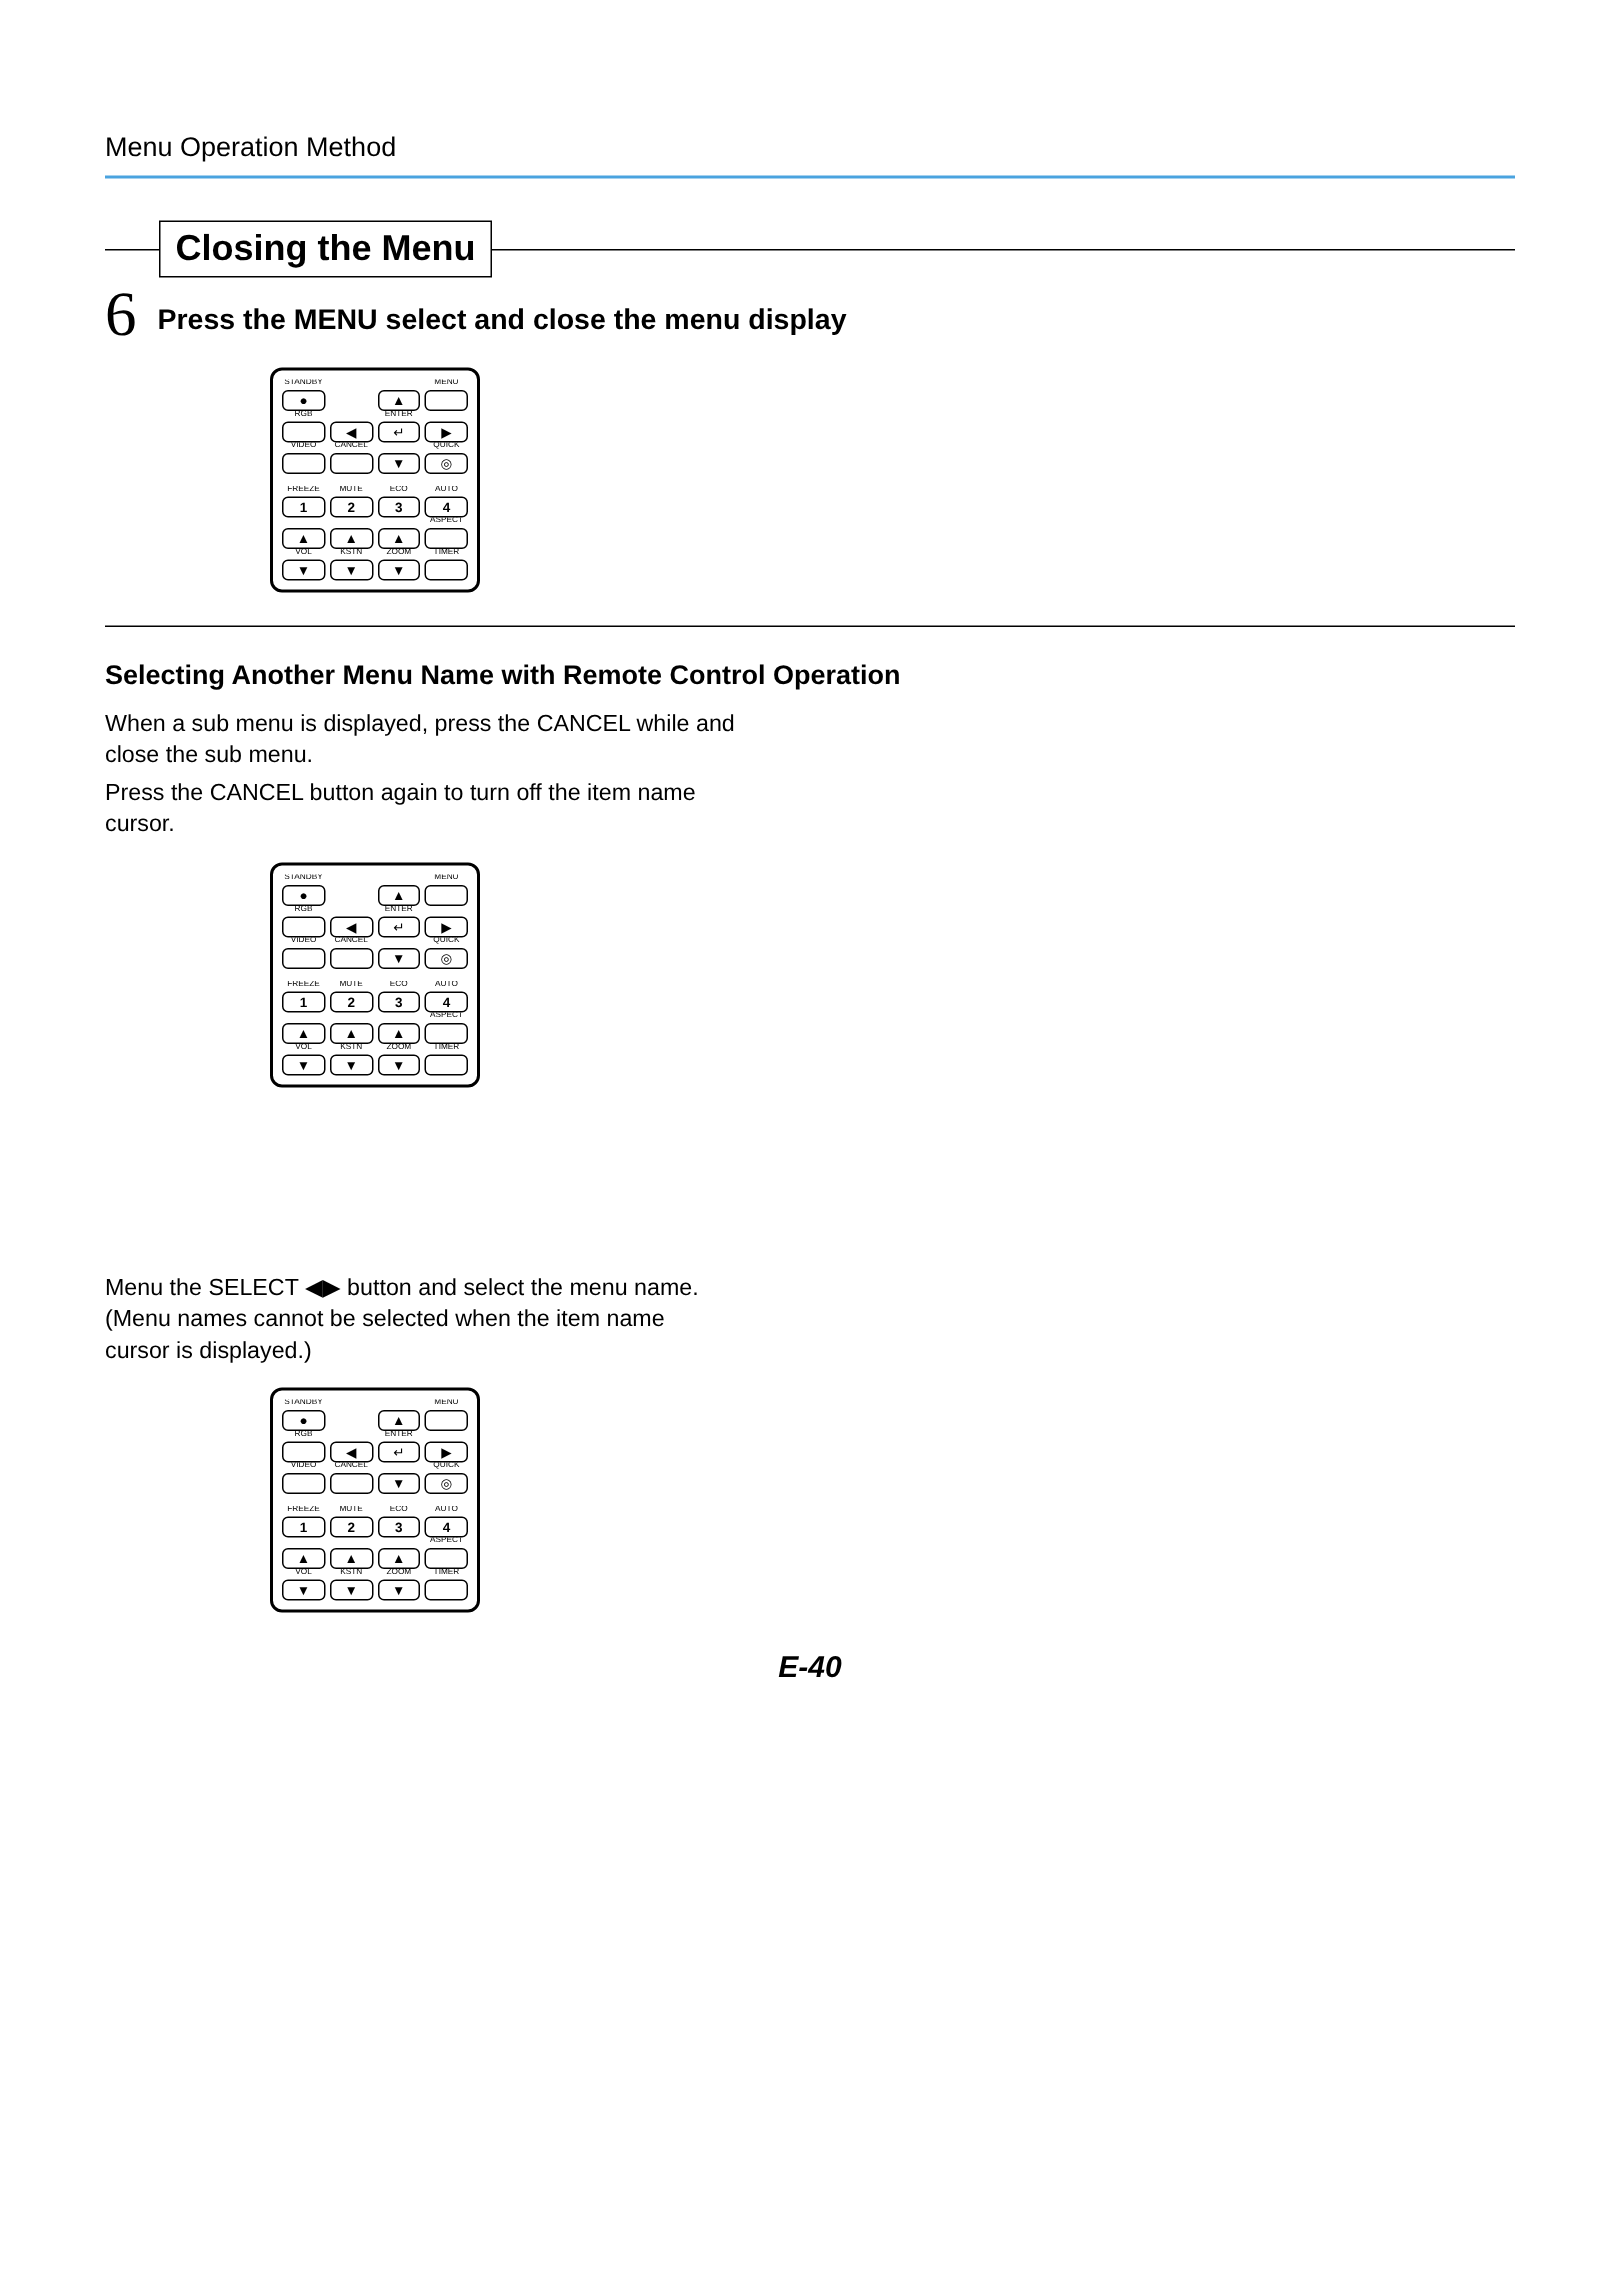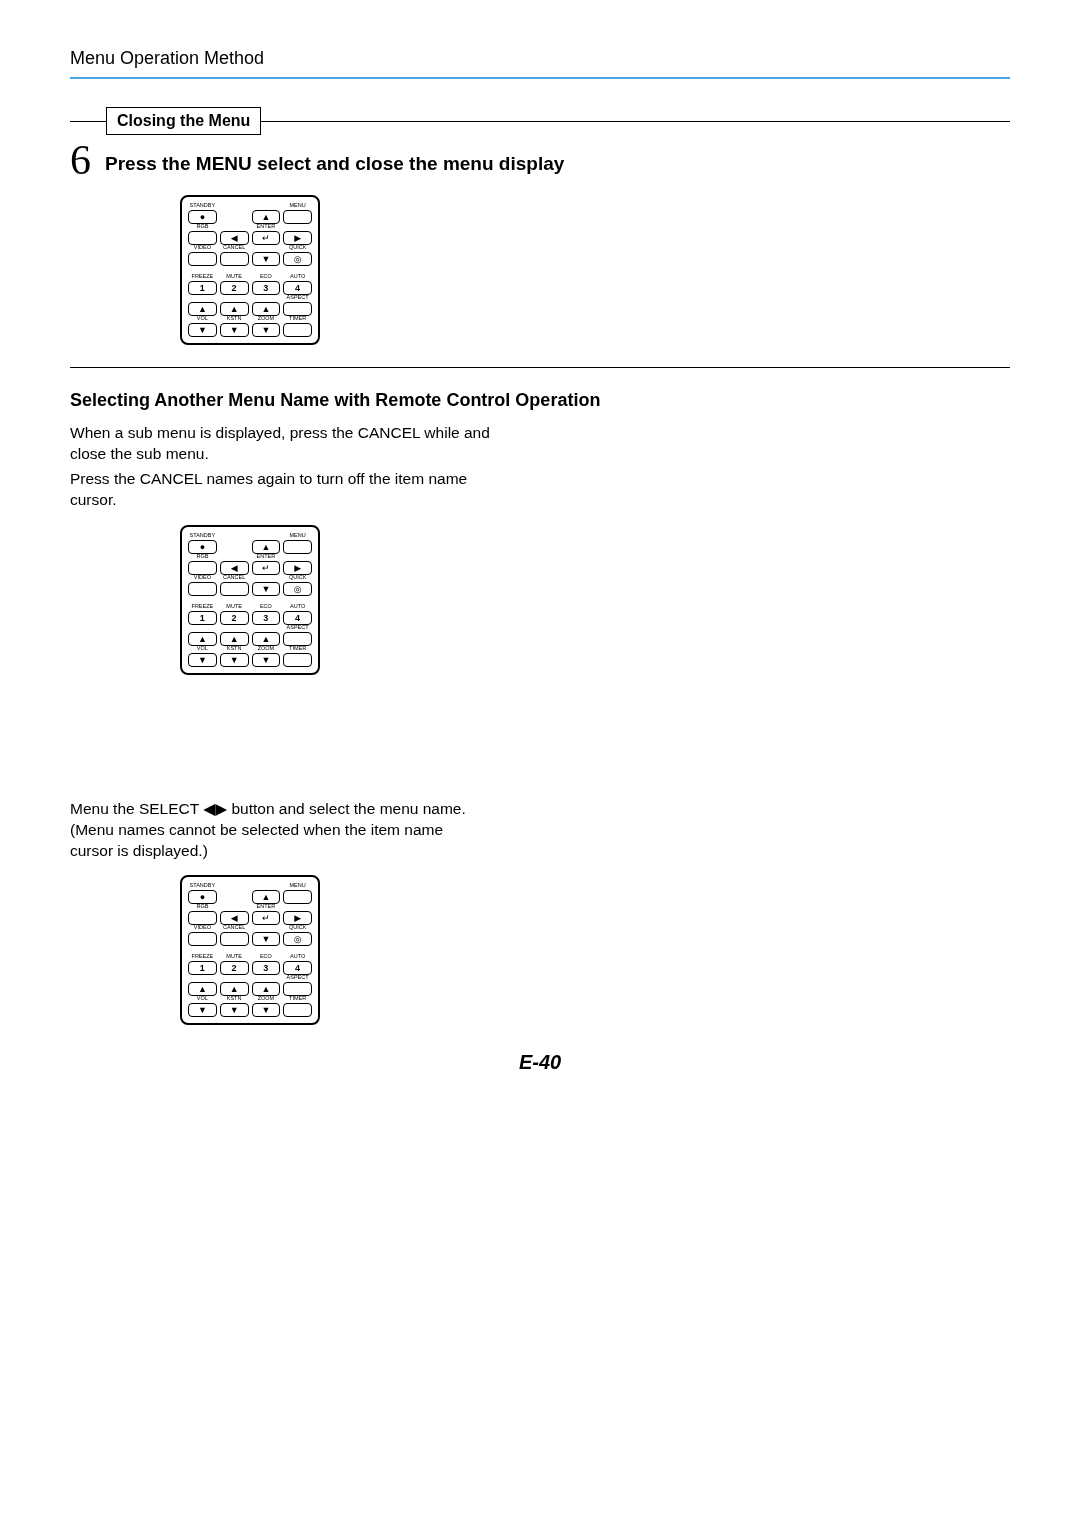--- a/index.html
+++ b/index.html
@@ -4,37 +4,37 @@
 <style>
   * { box-sizing: border-box; margin: 0; padding: 0; }
   body {
     background: #fff;
     font-family: Arial, Helvetica, sans-serif;
     width: 1080px;
     margin: 0 auto;
     color: #000;
     font-size: 16px;
   }
-  .page { padding: 48px 70px 40px 70px; }
+  .page { padding: 88px 70px 40px 70px; }
   .page-header { font-size: 18px; margin-bottom: 8px; }
   .hr-blue { height: 2px; background: #4aa3df; border: none; margin-bottom: 28px; }
 
   .subsection-line {
     display: flex;
     align-items: center;
     margin-bottom: 4px;
   }
   .subsection-line .line-left {
     height: 1px; background: #000; width: 36px;
   }
   .subsection-line .boxed-title {
     border: 1px solid #000;
     padding: 4px 10px;
     font-weight: bold;
-    font-size: 16px;
+    font-size: 24px;
   }
   .subsection-line .line-right {
     height: 1px; background: #000; flex: 1;
   }
 
   .step-row { display: flex; align-items: flex-start; margin-top: 2px; }
   .step-num { font-size: 42px; font-weight: 400; line-height: 1; margin-right: 14px; font-family: Georgia, serif; }
   .step-text { font-size: 19px; font-weight: bold; padding-top: 14px; }
 
   .remote-wrap { margin: 14px 0 14px 110px; }
@@ -216,21 +216,21 @@
     </div>
   </div>
 </div>
 
   <hr class="thin-hr">
 
   <div class="section-title">Selecting Another Menu Name with Remote Control Operation</div>
 
   <div class="body-col">
     <div class="para">When a sub menu is displayed, press the CANCEL while and close the sub menu.</div>
-    <div class="para">Press the CANCEL names again to turn off the item name cursor.</div>
+    <div class="para">Press the CANCEL button again to turn off the item name cursor.</div>
 
     <div class="remote-wrap">
   <div class="remote">
 
     <div class="row4">
       <div class="label">STANDBY</div>
       <div class="label"></div>
       <div class="label"></div>
       <div class="label">MENU</div>
     </div>

